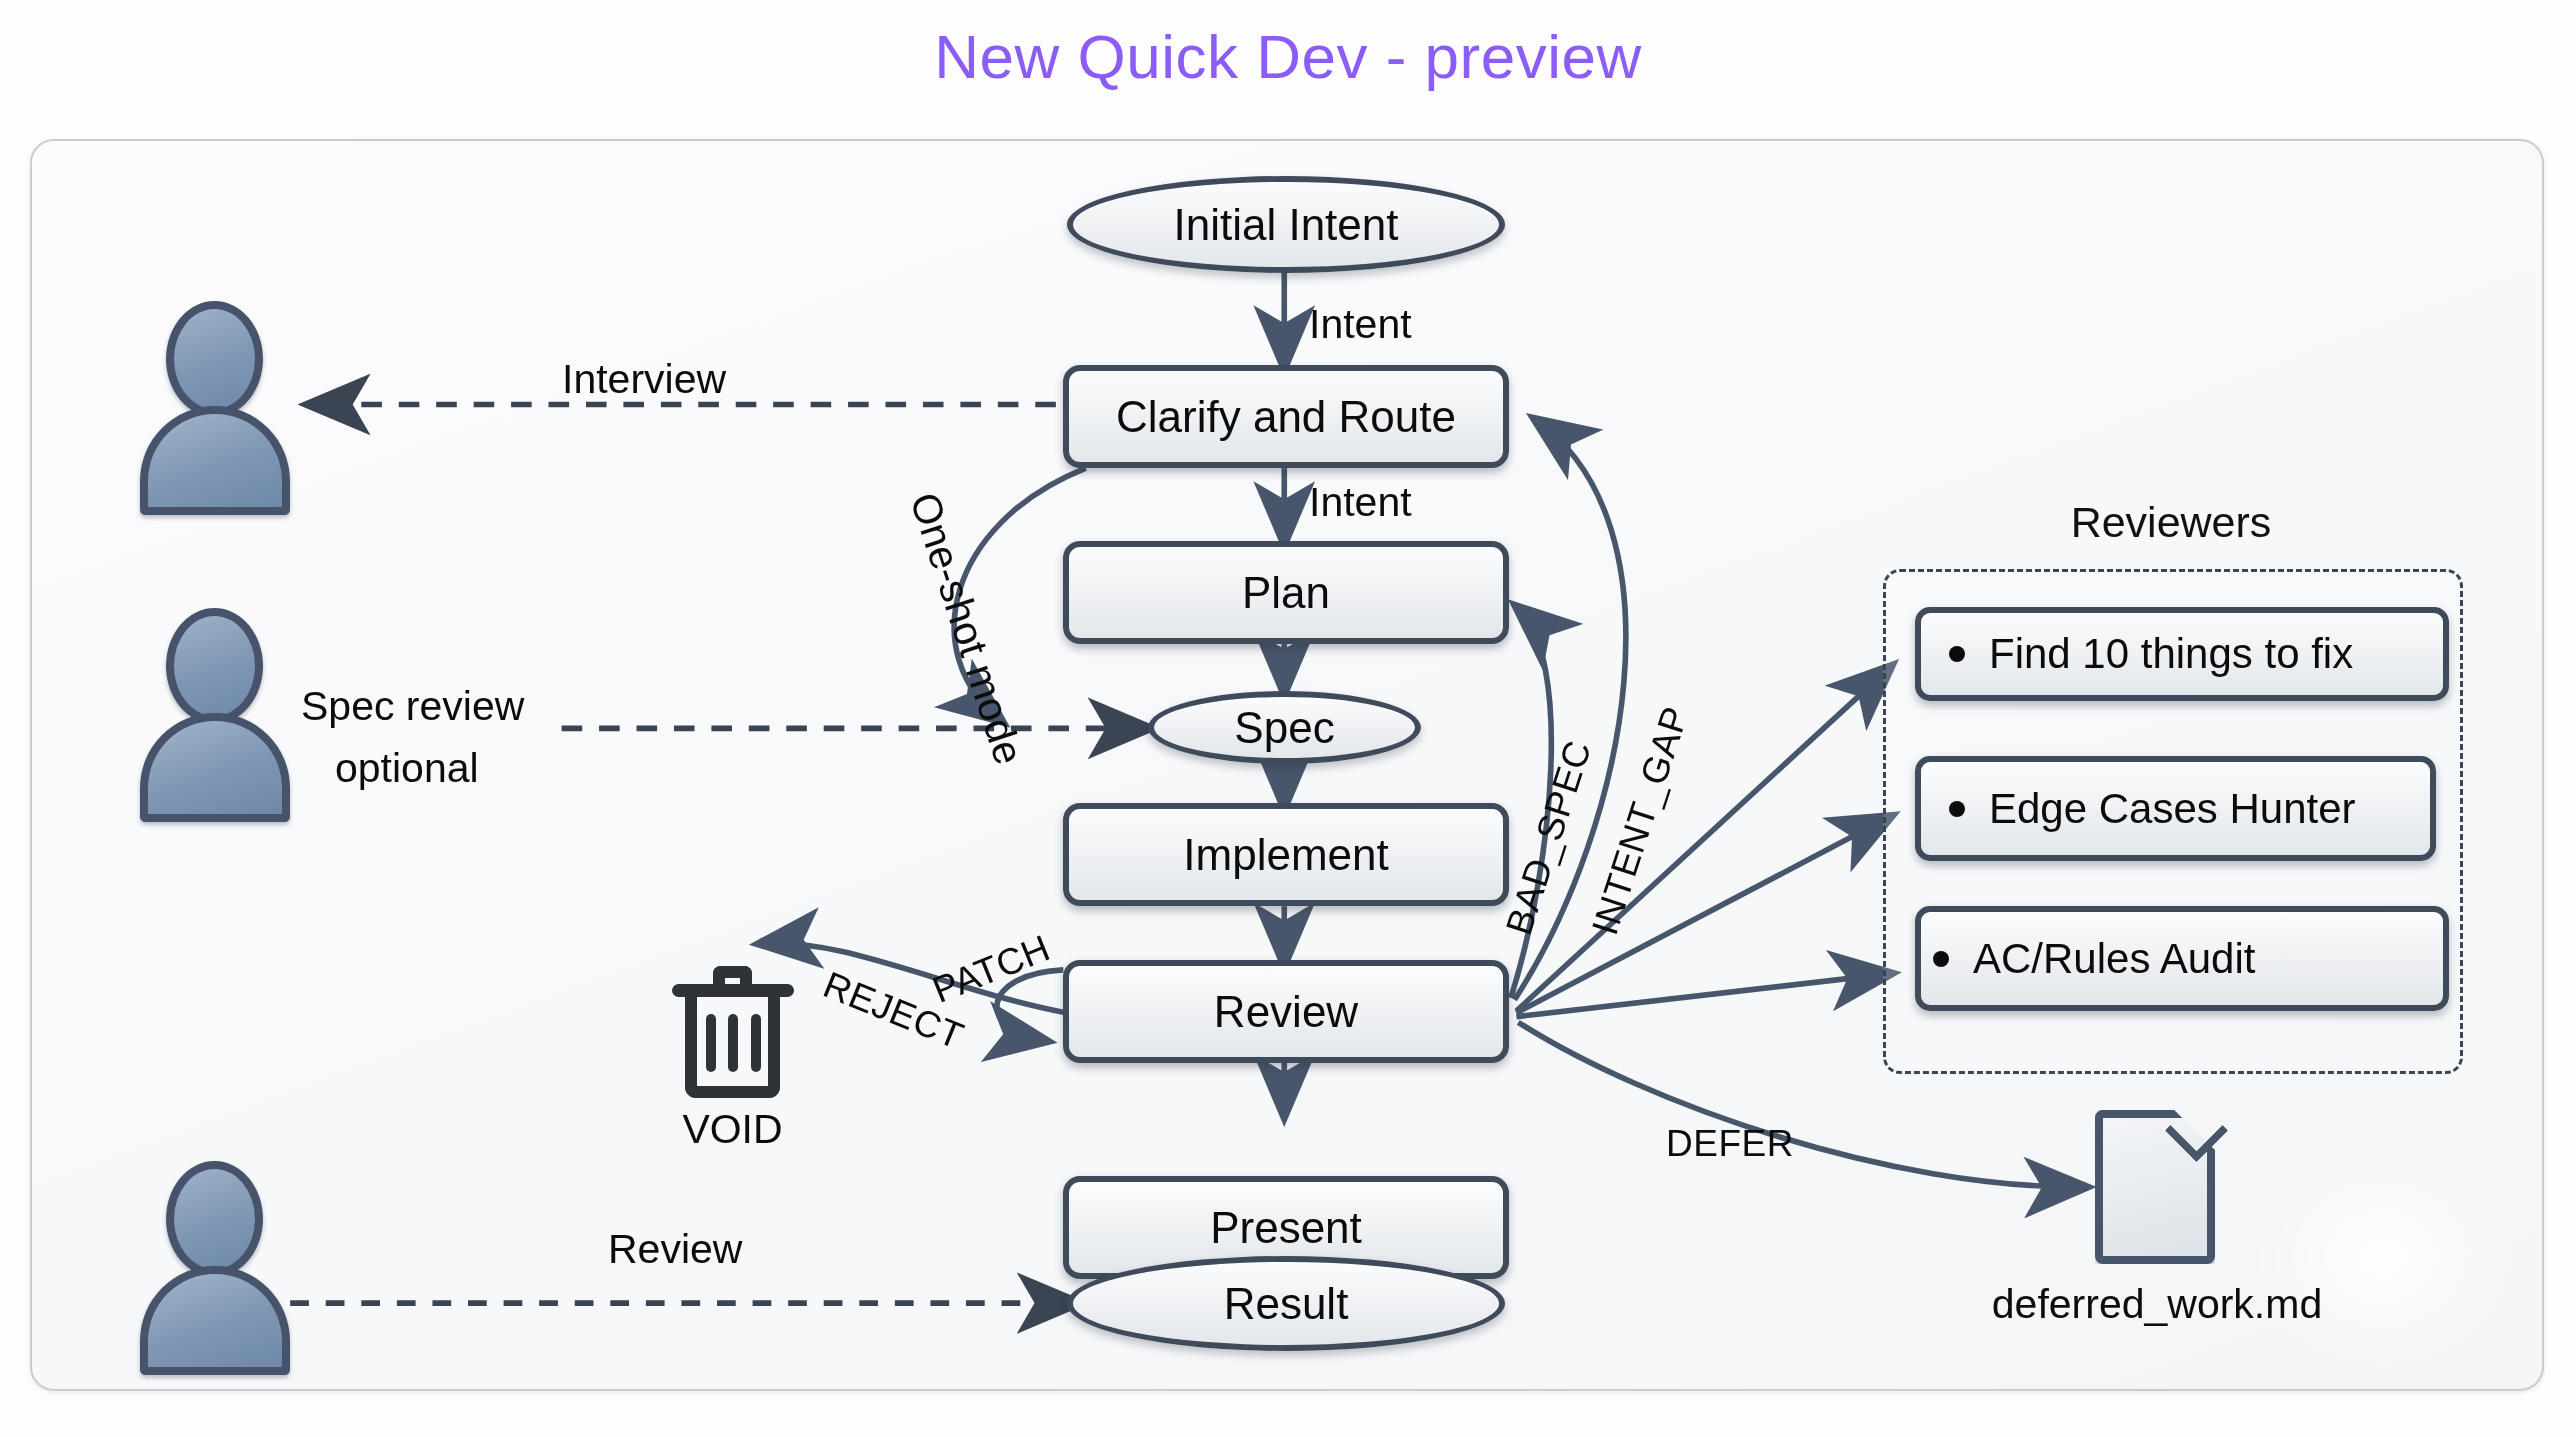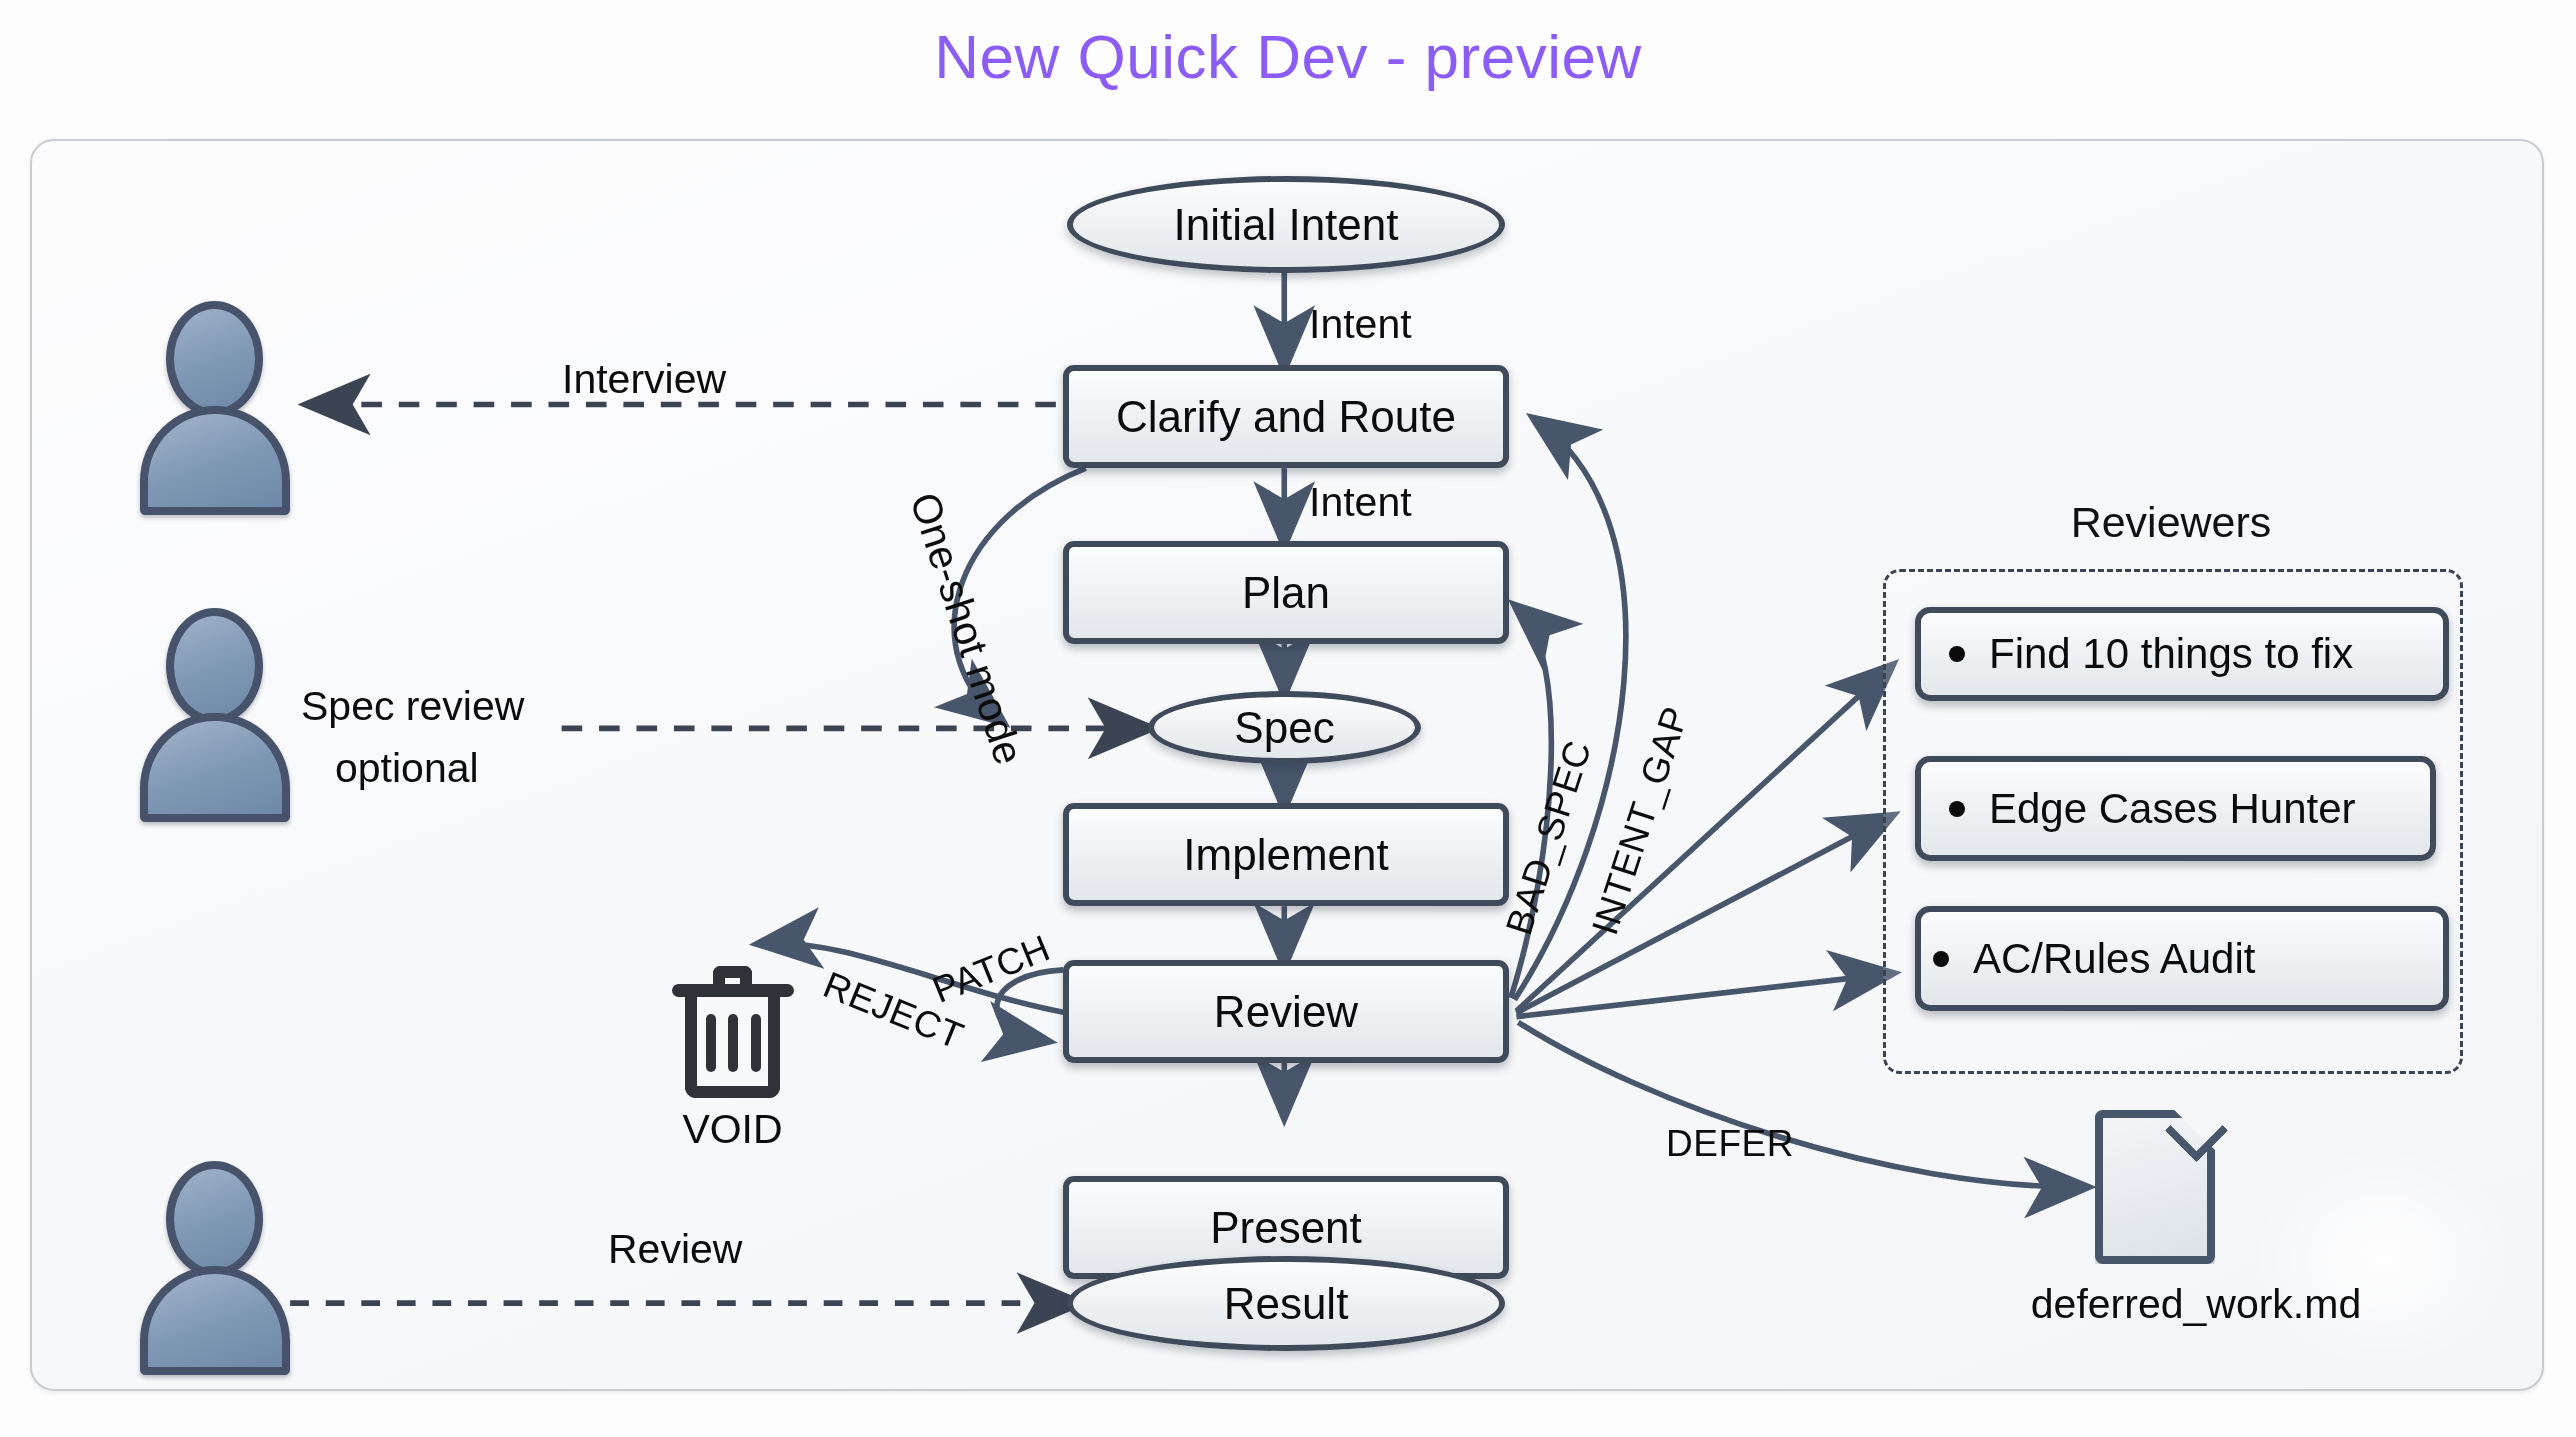--- a/index.html
+++ b/index.html
@@ -39,21 +39,21 @@
   svg.edges{position:absolute;left:0;top:0;width:2576px;height:1438px;overflow:visible;}
 
   
   .node{
     position:absolute;box-sizing:border-box;
     display:flex;align-items:center;justify-content:center;
     color:#0b0b0b;
     text-align:center;
     background:linear-gradient(180deg,#fbfcfd 0%,#f0f2f4 45%,#e3e7eb 100%);
     border:6.6px solid #3f4a5a;
-    border-radius:11px;
+    border-radius:17px;
     box-shadow:0 4.7px 8.4px rgba(40,50,65,0.30), inset 0 0.9px 0 rgba(255,255,255,.9);
     font-size:44px;font-weight:400;
     white-space:nowrap;
   }
   .node.ellipse{
     border-radius:50%/50%;
     border-width:6.6px;
     box-shadow:0 4.7px 8.4px rgba(40,50,65,0.28), inset 0 0.9px 0 rgba(255,255,255,.9);
   }
   .node.rev{
@@ -288,16 +288,16 @@
 
   <div class="node rev" style="left:1915px;top:906px;width:534px;height:105px;padding-left:12px;">
     <span class="bullet"></span>
     <span>AC/Rules Audit</span>
   </div>
 
   <div class="fileicon" style="left:2095px;top:1110px;">
     <div class="sheet"></div>
     <div class="fold"></div>
   </div>
-  <div class="lbl ctr" style="left:1934px;top:1281px;width:524px;">deferred_work.md</div>
+  <div class="lbl ctr" style="left:1895px;top:1281px;width:524px;">deferred_work.md</div>
 
 </div>
 
 
 </body></html>

